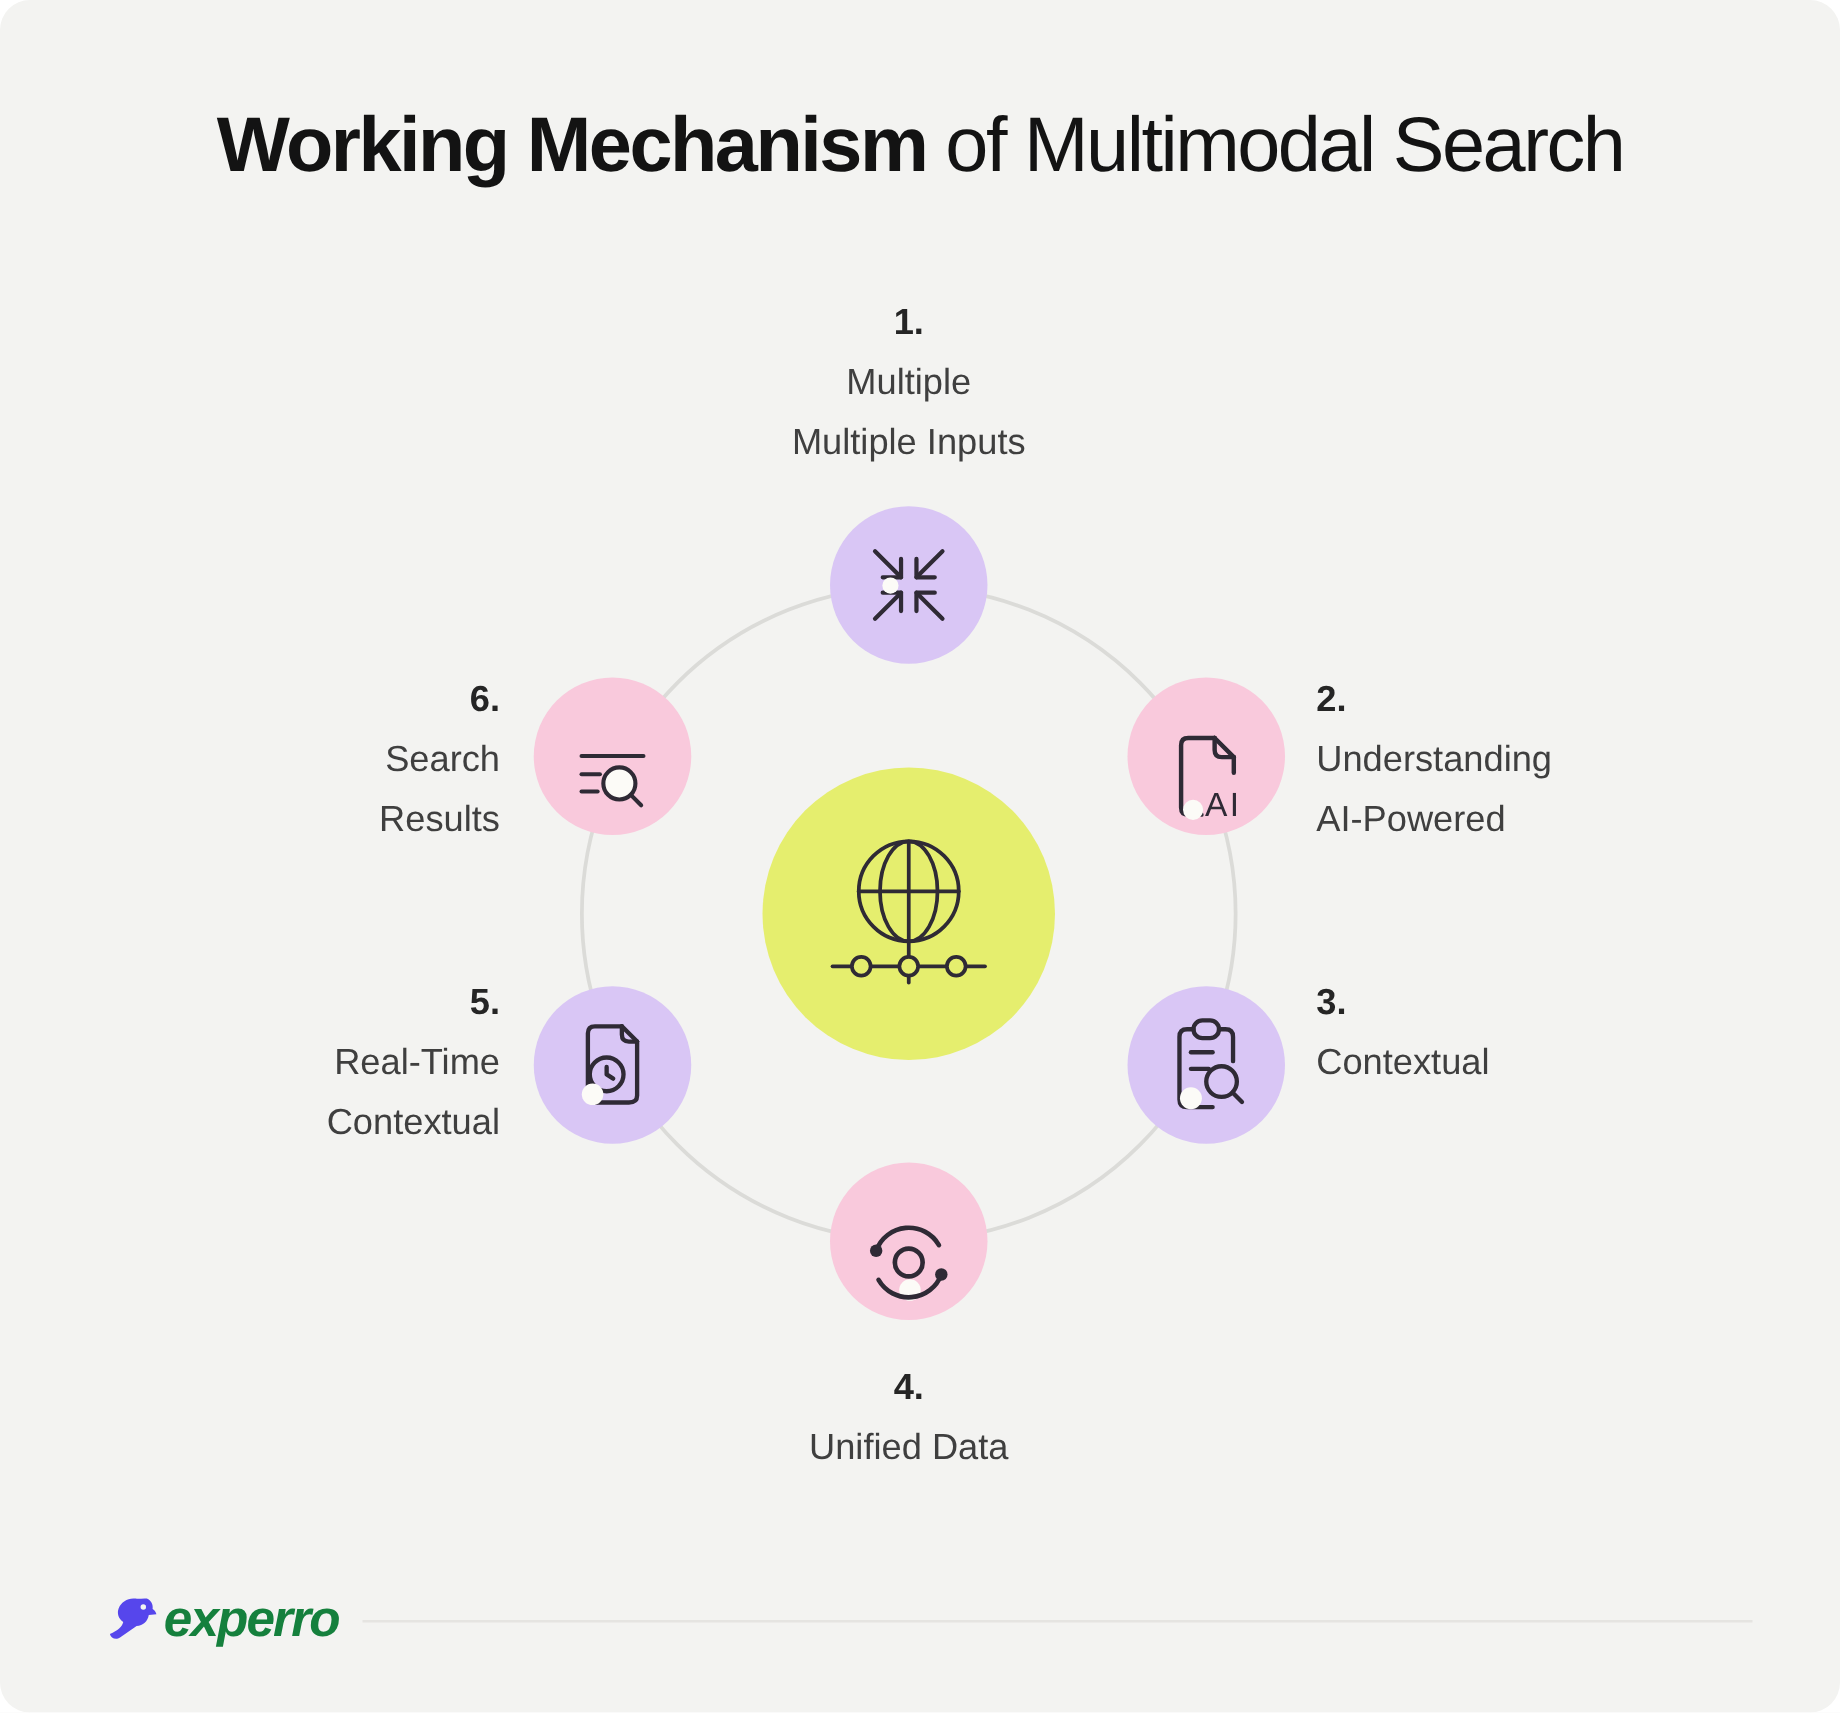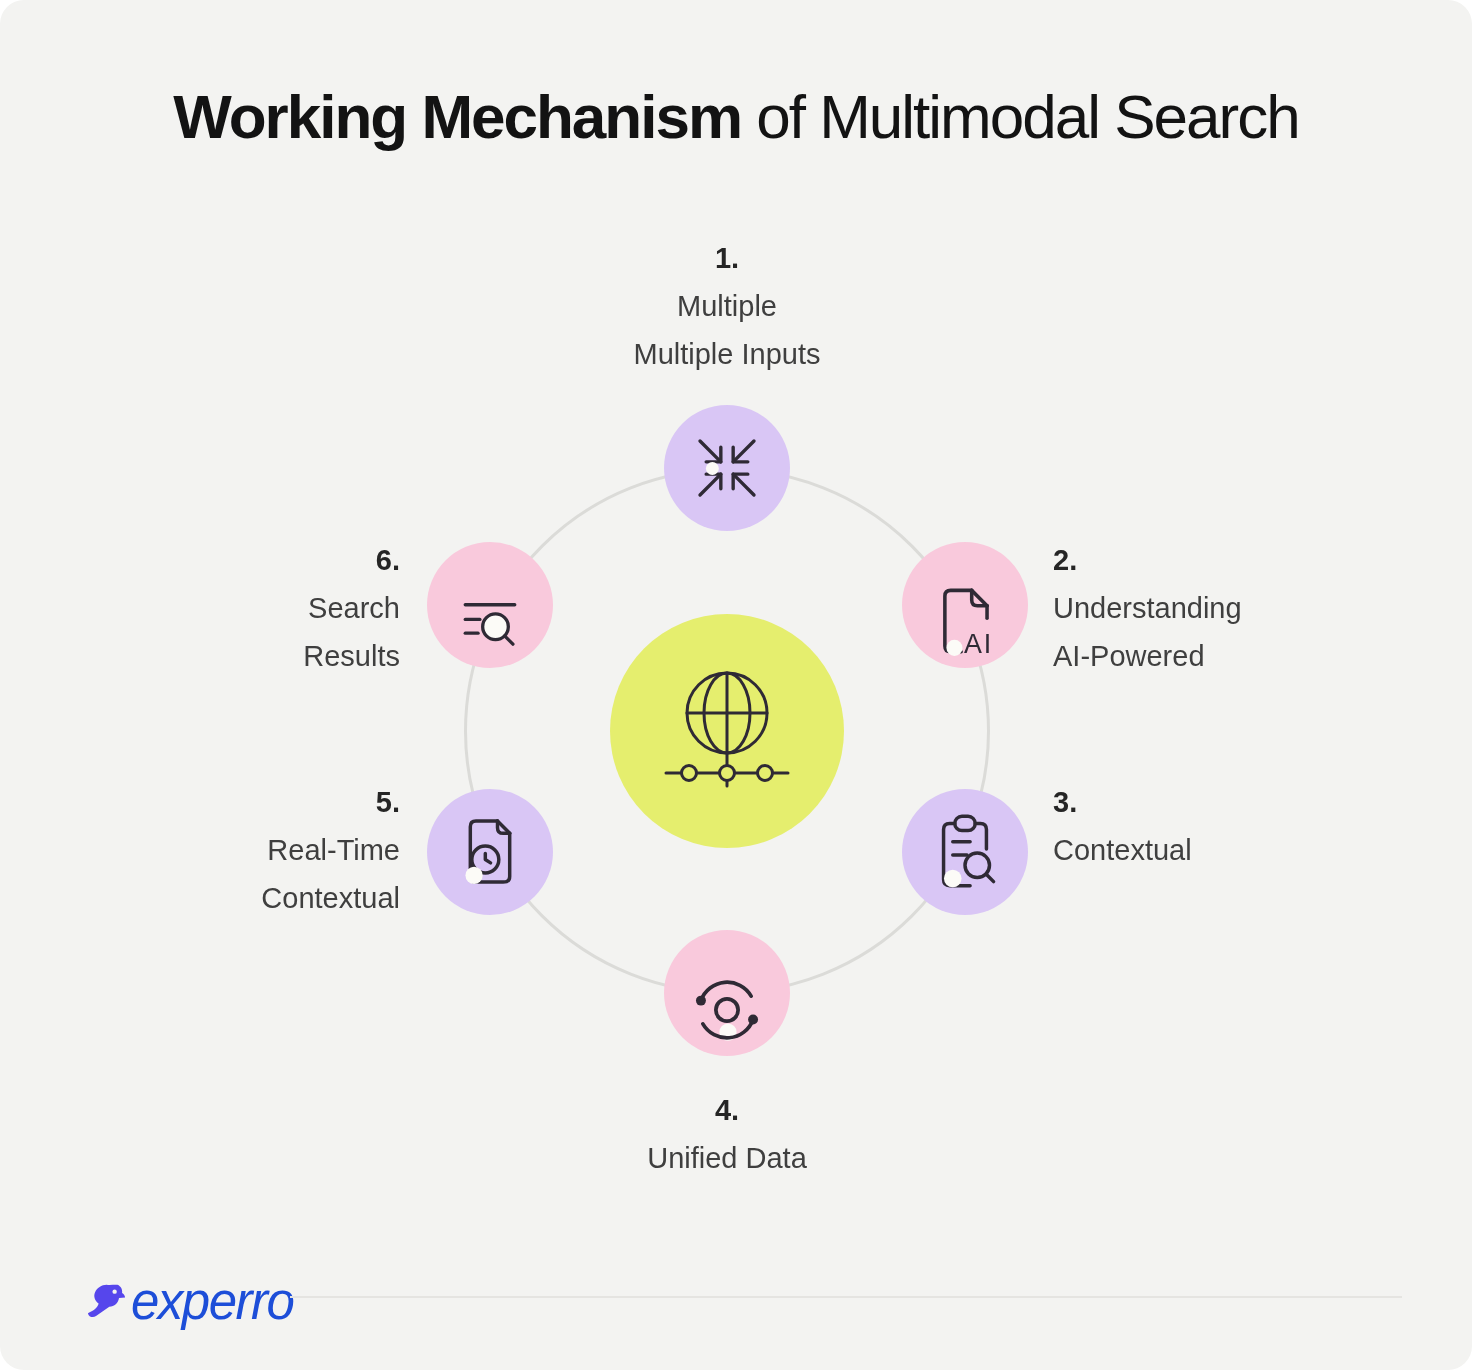--- a/index.html
+++ b/index.html
@@ -49,22 +49,22 @@
   .l1 { left:527px;  top:234px;  width:400px; text-align:center; }
   .l2 { left:1053px; top:536px;  width:370px; text-align:left; }
   .l3 { left:1053px; top:778px;  width:370px; text-align:left; }
   .l4 { left:527px;  top:1086px; width:400px; text-align:center; }
   .l5 { left:60px;   top:778px;  width:340px; text-align:right; }
   .l6 { left:60px;   top:536px;  width:340px; text-align:right; }
 
   
   .footer-logo { position:absolute; left:86px; top:1272px; display:flex; align-items:center; }
   .wordmark {
-    font-size:51px; font-weight:400; font-style:italic;
-    letter-spacing:-1.5px; color:#1d4ed8; margin-left:3px;
+    font-size:41px; font-weight:700; font-style:italic;
+    letter-spacing:-1.5px; color:#15803d; margin-left:3px;
   }
   .divider { position:absolute; left:290px; top:1296px; width:1112px; height:2px; background:#e5e4e1; }
 
   
   svg.ic { stroke:#2f2a35; fill:none; stroke-linecap:round; stroke-linejoin:round; }
   .blob { fill:#fcfbf7; stroke:none; }
   .dot  { fill:#2f2a35; stroke:none; }
 </style>
 </head>
 <body>

